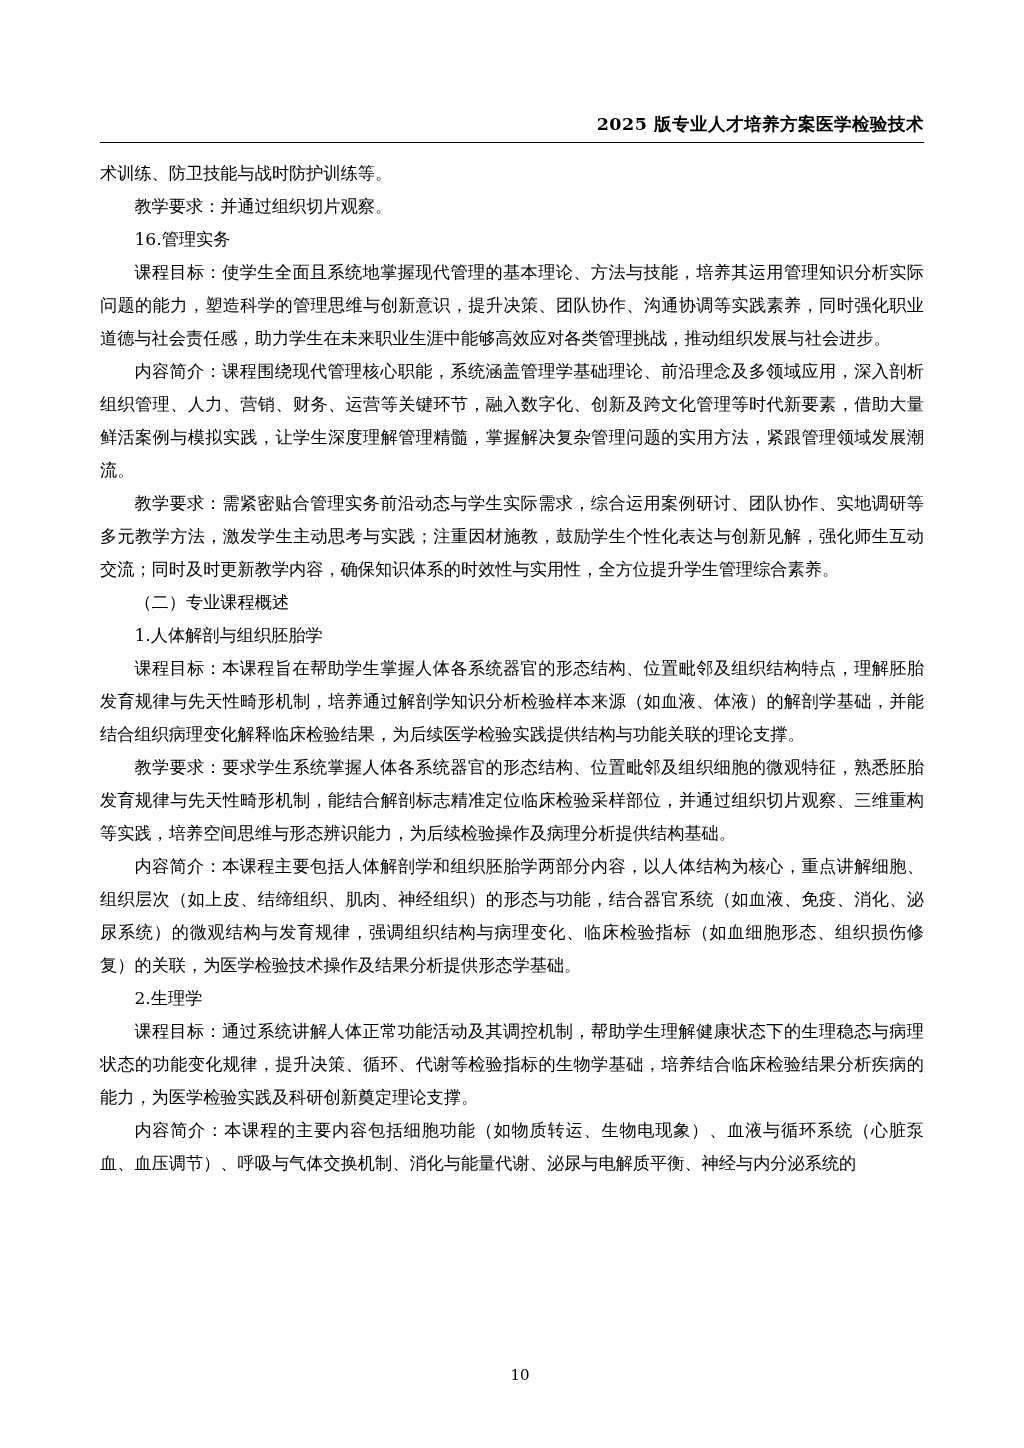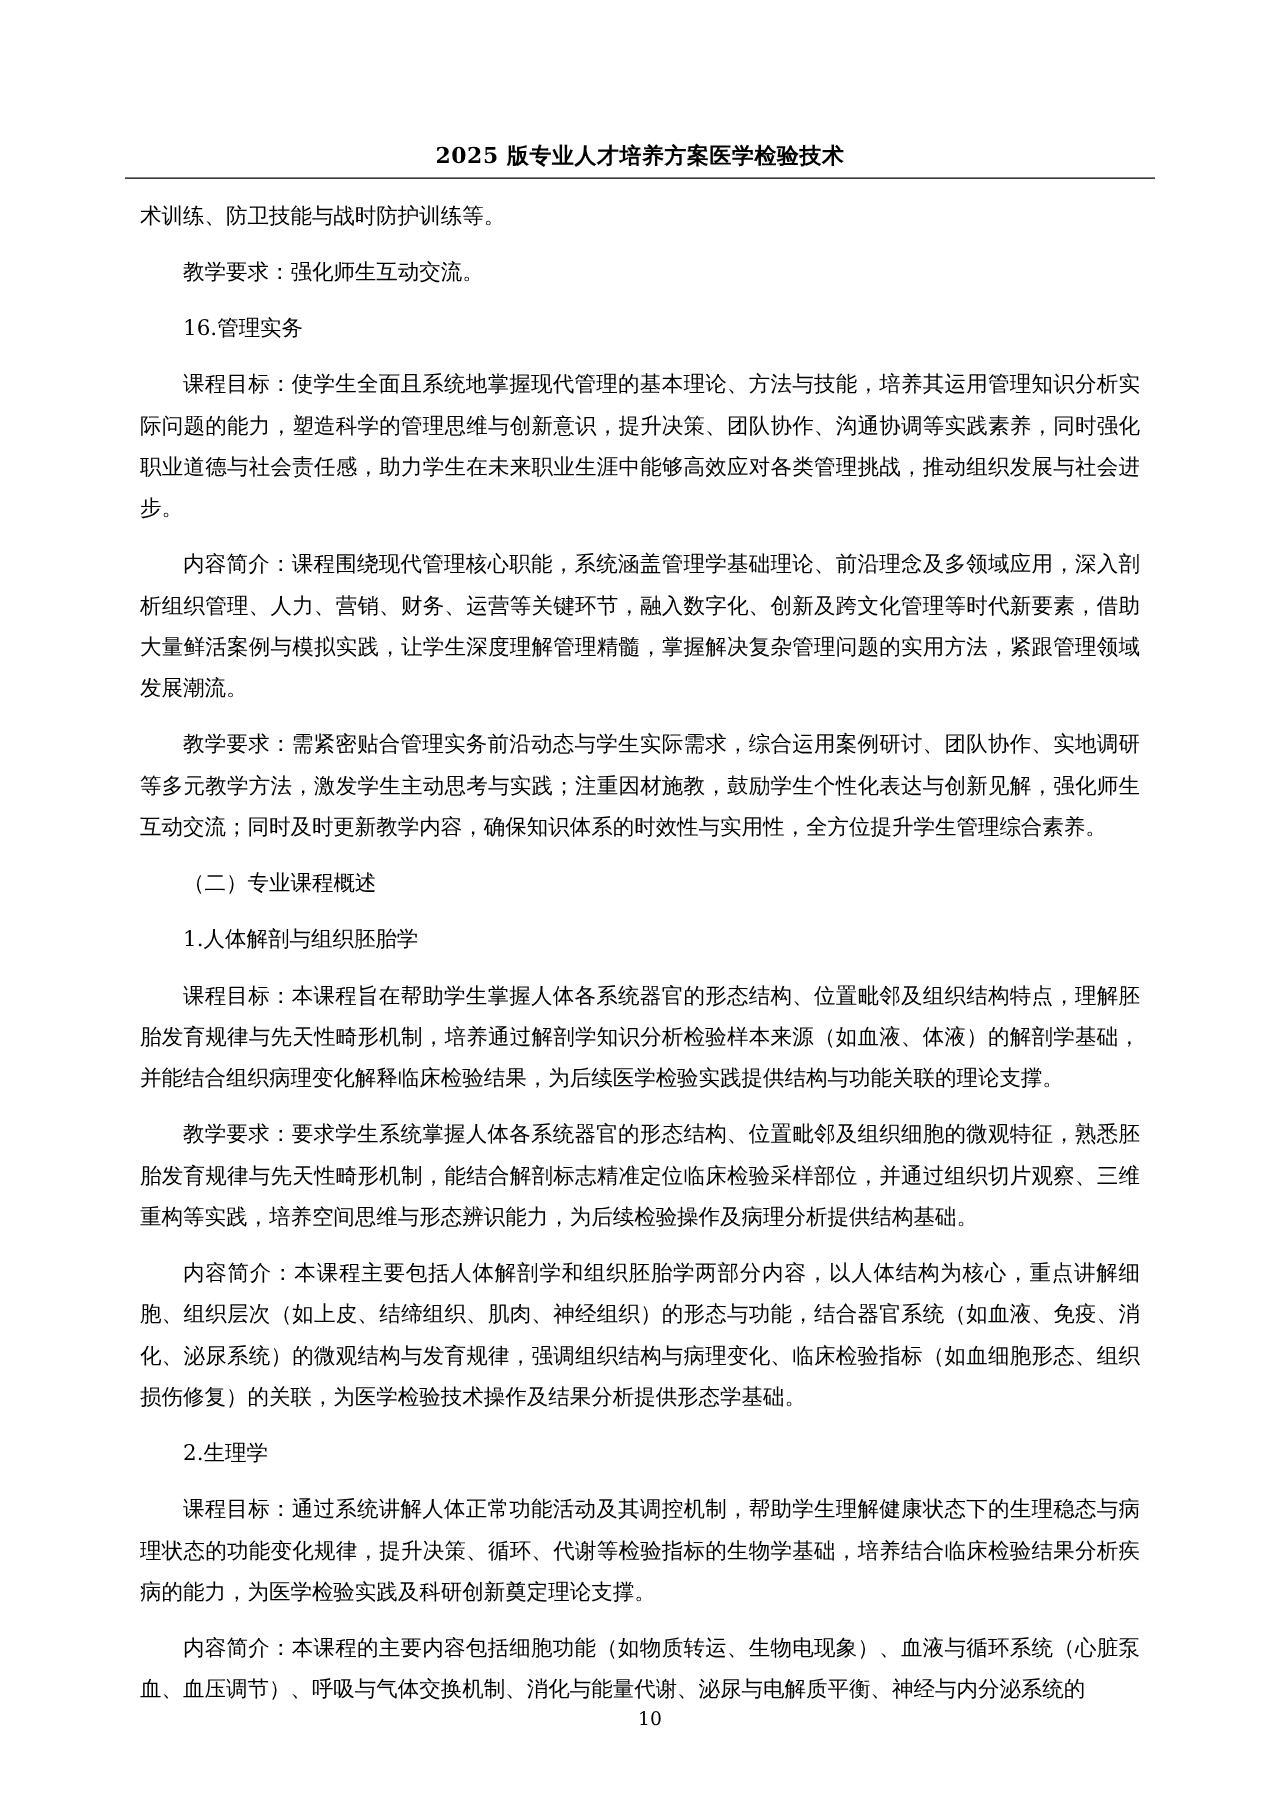--- a/index.html
+++ b/index.html
@@ -15,21 +15,21 @@
   }
   .page {
     position: relative;
     width: 1024px;
     height: 1448px;
     box-sizing: border-box;
     padding: 112px 100px 0 100px;
   }
   .header {
     display: flex;
-    justify-content: center;
+    justify-content: flex-end;
     align-items: flex-end;
     font-size: 17.5px;
     font-weight: bold;
     letter-spacing: 0.5px;
     padding-bottom: 6px;
   }
   .header-left {
     font-family: "DejaVu Serif", "Liberation Serif", serif;
   }
   .header-right {
@@ -39,21 +39,21 @@
     border-bottom: 1.5px solid #000;
     margin: 0 0 14px 0;
   }
   .content {
     font-size: 17.2px;
     line-height: 1.92;
     text-align: justify;
     text-justify: inter-ideograph;
   }
   p {
-    margin: 12px;
+    margin: 0;
     text-indent: 2em;
   }
   p.noindent {
     text-indent: 0;
   }
   .footer {
     position: absolute;
     left: 16px;
     right: 0;
     bottom: 64px;
@@ -68,21 +68,21 @@
 <div class="page">
 
   <div class="header">
     <div class="header-left">2025 版专业人才培养方案</div>
     <div class="header-right">医学检验技术</div>
   </div>
   <div class="header-rule"></div>
 
   <div class="content">
     <p class="noindent">术训练、防卫技能与战时防护训练等。</p>
-    <p>教学要求：强化师生互动交流。</p>
+    <p>教学要求：并通过组织切片观察。</p>
     <p>16.管理实务</p>
     <p>课程目标：使学生全面且系统地掌握现代管理的基本理论、方法与技能，培养其运用管理知识分析实际问题的能力，塑造科学的管理思维与创新意识，提升决策、团队协作、沟通协调等实践素养，同时强化职业道德与社会责任感，助力学生在未来职业生涯中能够高效应对各类管理挑战，推动组织发展与社会进步。</p>
     <p>内容简介：课程围绕现代管理核心职能，系统涵盖管理学基础理论、前沿理念及多领域应用，深入剖析组织管理、人力、营销、财务、运营等关键环节，融入数字化、创新及跨文化管理等时代新要素，借助大量鲜活案例与模拟实践，让学生深度理解管理精髓，掌握解决复杂管理问题的实用方法，紧跟管理领域发展潮流。</p>
     <p>教学要求：需紧密贴合管理实务前沿动态与学生实际需求，综合运用案例研讨、团队协作、实地调研等多元教学方法，激发学生主动思考与实践；注重因材施教，鼓励学生个性化表达与创新见解，强化师生互动交流；同时及时更新教学内容，确保知识体系的时效性与实用性，全方位提升学生管理综合素养。</p>
     <p>（二）专业课程概述</p>
     <p>1.人体解剖与组织胚胎学</p>
     <p>课程目标：本课程旨在帮助学生掌握人体各系统器官的形态结构、位置毗邻及组织结构特点，理解胚胎发育规律与先天性畸形机制，培养通过解剖学知识分析检验样本来源（如血液、体液）的解剖学基础，并能结合组织病理变化解释临床检验结果，为后续医学检验实践提供结构与功能关联的理论支撑。</p>
     <p>教学要求：要求学生系统掌握人体各系统器官的形态结构、位置毗邻及组织细胞的微观特征，熟悉胚胎发育规律与先天性畸形机制，能结合解剖标志精准定位临床检验采样部位，并通过组织切片观察、三维重构等实践，培养空间思维与形态辨识能力，为后续检验操作及病理分析提供结构基础。</p>
     <p>内容简介：本课程主要包括人体解剖学和组织胚胎学两部分内容，以人体结构为核心，重点讲解细胞、组织层次（如上皮、结缔组织、肌肉、神经组织）的形态与功能，结合器官系统（如血液、免疫、消化、泌尿系统）的微观结构与发育规律，强调组织结构与病理变化、临床检验指标（如血细胞形态、组织损伤修复）的关联，为医学检验技术操作及结果分析提供形态学基础。</p>
     <p>2.生理学</p>

